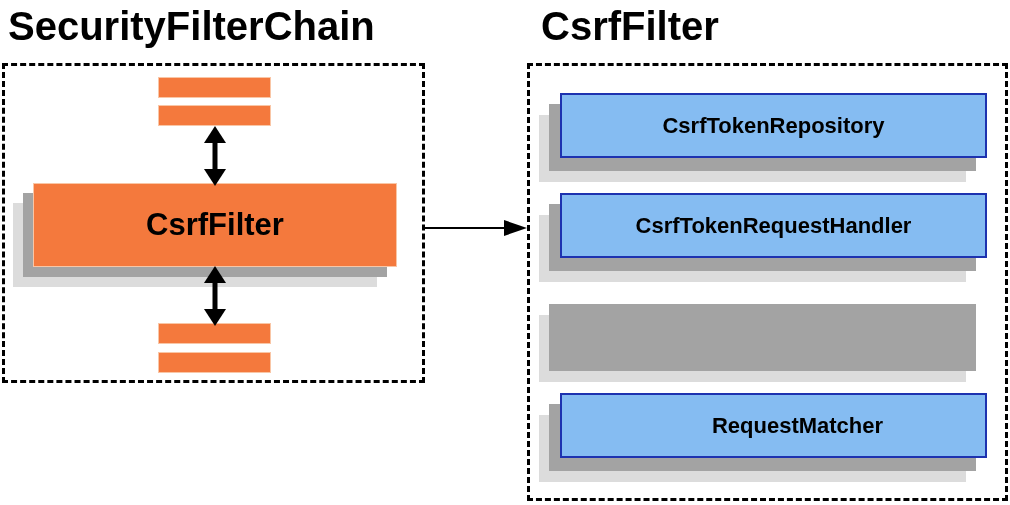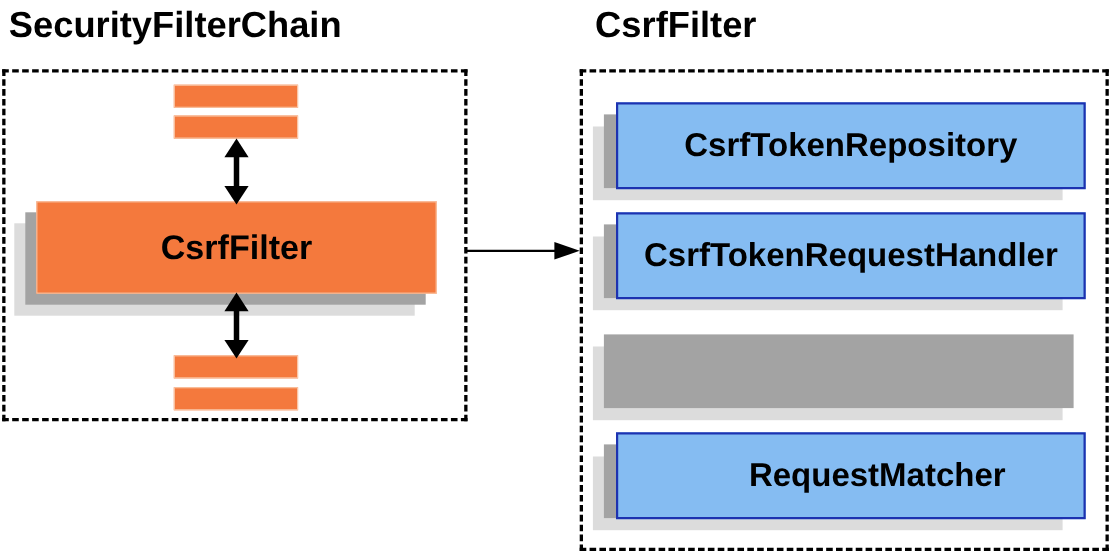--- a/index.html
+++ b/index.html
@@ -19,21 +19,21 @@
     position: relative;
     width: 1010px;
     height: 505px;
     background: #ffffff;
     overflow: hidden;
   }
 
   .heading {
     position: absolute;
     top: 4px;
-    font-size: 33px;
+    font-size: 40px;
     font-weight: bold;
     color: #000000;
     letter-spacing: 0px;
     white-space: nowrap;
   }
   .heading.left  { left: 8px; }
   .heading.right { left: 541px; }
 
   .dashed-panel {
     position: absolute;
@@ -79,27 +79,27 @@
     font-weight: bold;
     color: #000000;
   }
 
   .component-shadow { width: 427px; height: 67px; }
 
   .component-box {
     position: absolute;
     left: 560px;
     width: 427px;
-    height: 79px;
+    height: 65px;
     background: var(--blue-fill);
     border: 2px solid var(--blue-border);
     display: flex;
     align-items: center;
     justify-content: center;
-    font-size: 30px;
+    font-size: 22px;
     font-weight: bold;
     color: #000000;
     white-space: nowrap;
   }
 
   .arrows-layer {
     position: absolute;
     left: 0; top: 0;
     width: 1010px;
     height: 505px;

